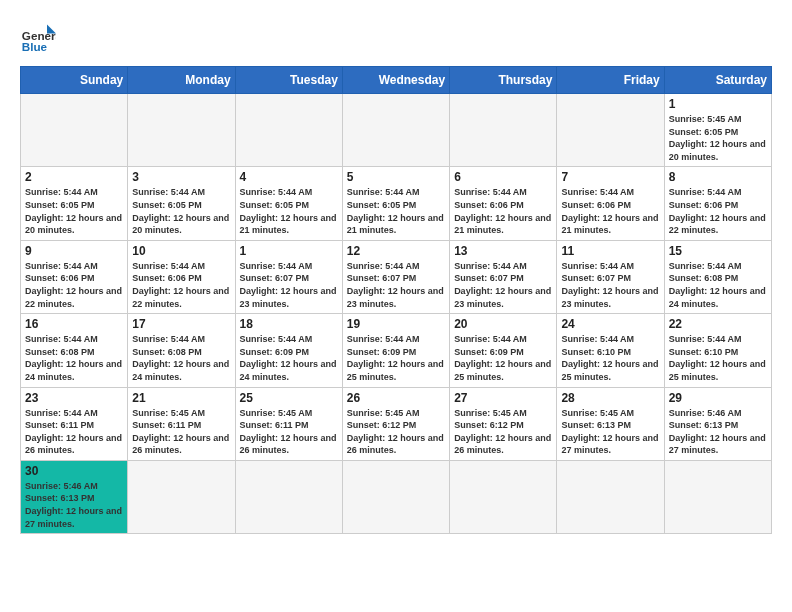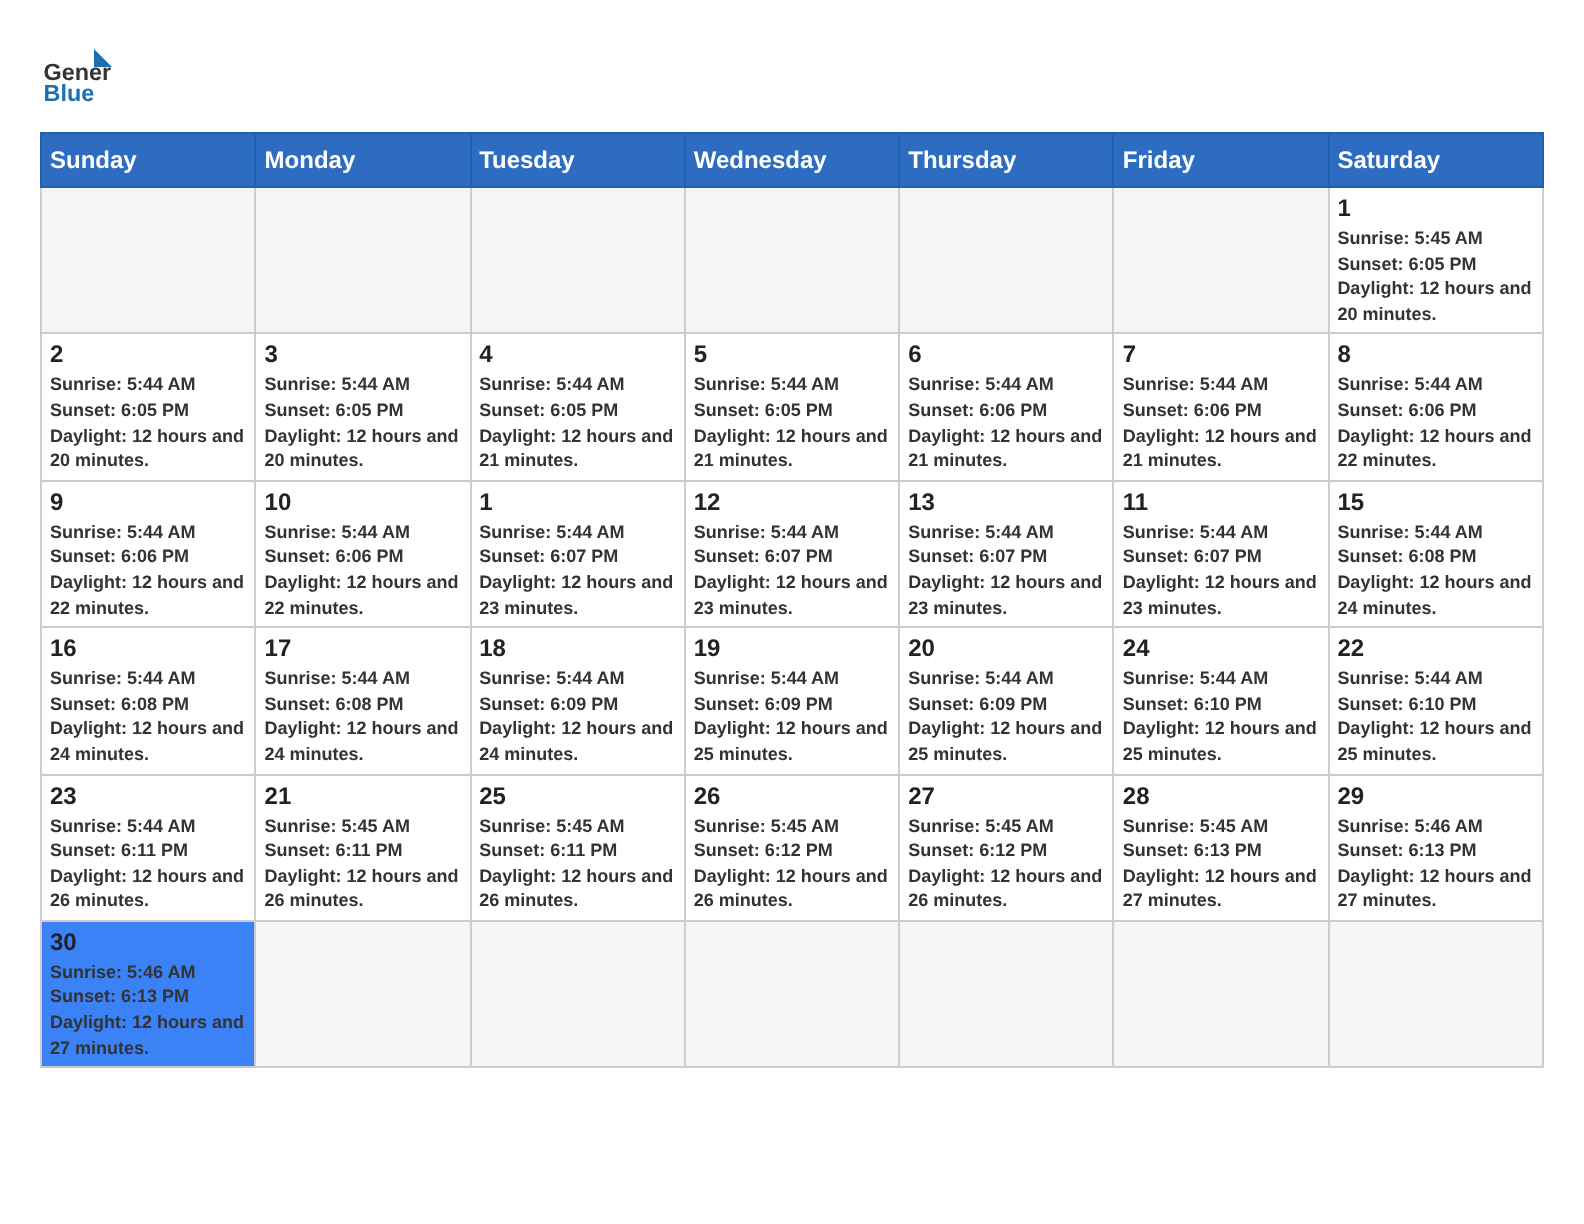--- a/index.html
+++ b/index.html
@@ -41,21 +41,21 @@
       width: 100%;
       border-collapse: collapse;
       border: 1px solid #ccc;
     }
     .calendar th {
       background-color: #2d6cc0;
       color: #fff;
       font-size: 12px;
       font-weight: bold;
       padding: 6px 4px;
-      text-align: left;
+      text-align: right;
       border: 1px solid #2060b0;
     }
     .calendar td {
       vertical-align: top;
       border: 1px solid #ccc;
       padding: 3px 4px;
       font-size: 9.5px;
       color: #333;
       width: calc(100% / 7);
       min-height: 70px;
@@ -74,21 +74,21 @@
     .day-info {
       font-size: 9px;
       color: #333;
       line-height: 1.4;
       font-weight: bold;
     }
     .last-row td {
       background: #f5f5f5;
     }
     .last-row td.has-data {
-      background: #3b82f6;
+      background: #14b8a6;
     }
   </style>
 </head>
 <body>
 
 <div class="header">
   <div class="logo">
     <svg class="logo-icon" viewBox="0 0 40 40">
       <text x="2" y="22" font-size="13" font-weight="bold" fill="#333">General</text>
       <text x="2" y="34" font-size="13" font-weight="bold" fill="#1a6fb5">Blue</text>

